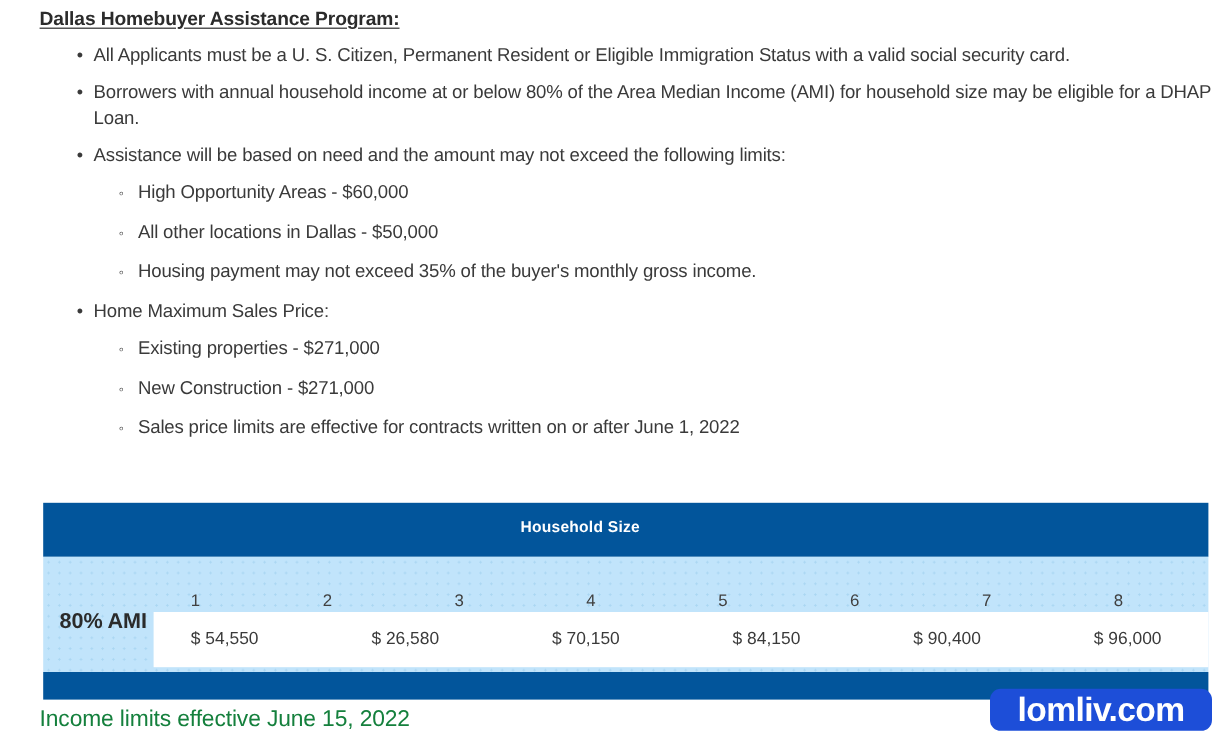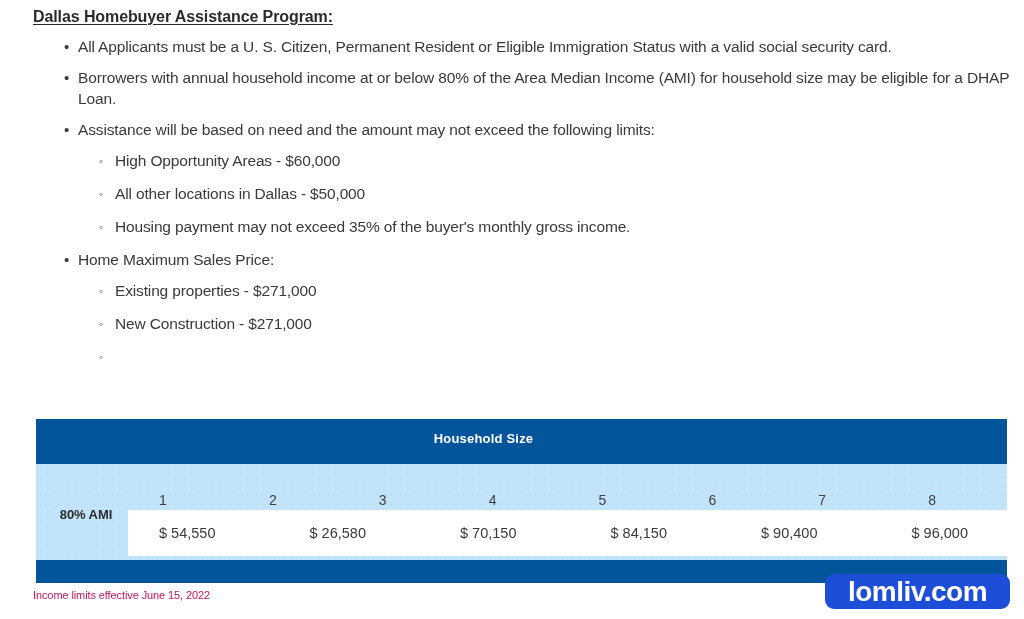--- a/index.html
+++ b/index.html
@@ -122,21 +122,21 @@
     background-image: radial-gradient(#a9d6f2 0.8px, transparent 0.9px);
     background-size: 9px 9px;
   }
 
   .t-rowlabel {
     position: absolute;
     left: 8px;
     top: 88px;
     width: 84px;
     text-align: center;
-    font-size: 13px;
+    font-size: 18px;
     font-weight: bold;
     color: #2b2b2b;
     letter-spacing: -0.1px;
   }
 
   .t-colnums {
     position: absolute;
     left: 92px;
     top: 45px;
     width: 879px;
@@ -177,22 +177,22 @@
     width: 971px;
     height: 23px;
     background: #02559B;
   }
 
   
   .caption {
     position: absolute;
     left: 33px;
     top: 589px;
-    font-size: 11px;
-    color: #be185d;
+    font-size: 19px;
+    color: #15803d;
     letter-spacing: -0.1px;
   }
 
   
   .watermark {
     position: absolute;
     left: 825px;
     top: 574px;
     width: 185px;
     height: 35px;
@@ -259,20 +259,21 @@
       <span class="txt">Existing properties - $271,000</span>
     </div>
 
     <div class="li lvl2 sp-b">
       <span class="marker">◦</span>
       <span class="txt">New Construction - $271,000</span>
     </div>
 
     <div class="li lvl2">
       <span class="marker">◦</span>
+      <span class="txt">Sales price limits are effective for contracts written on or after June 1, 2022</span>
     </div>
 
   </div>
 
   <div class="table-wrap">
 
     <div class="t-header">
       <div class="t-header-label">Household Size</div>
     </div>
 

